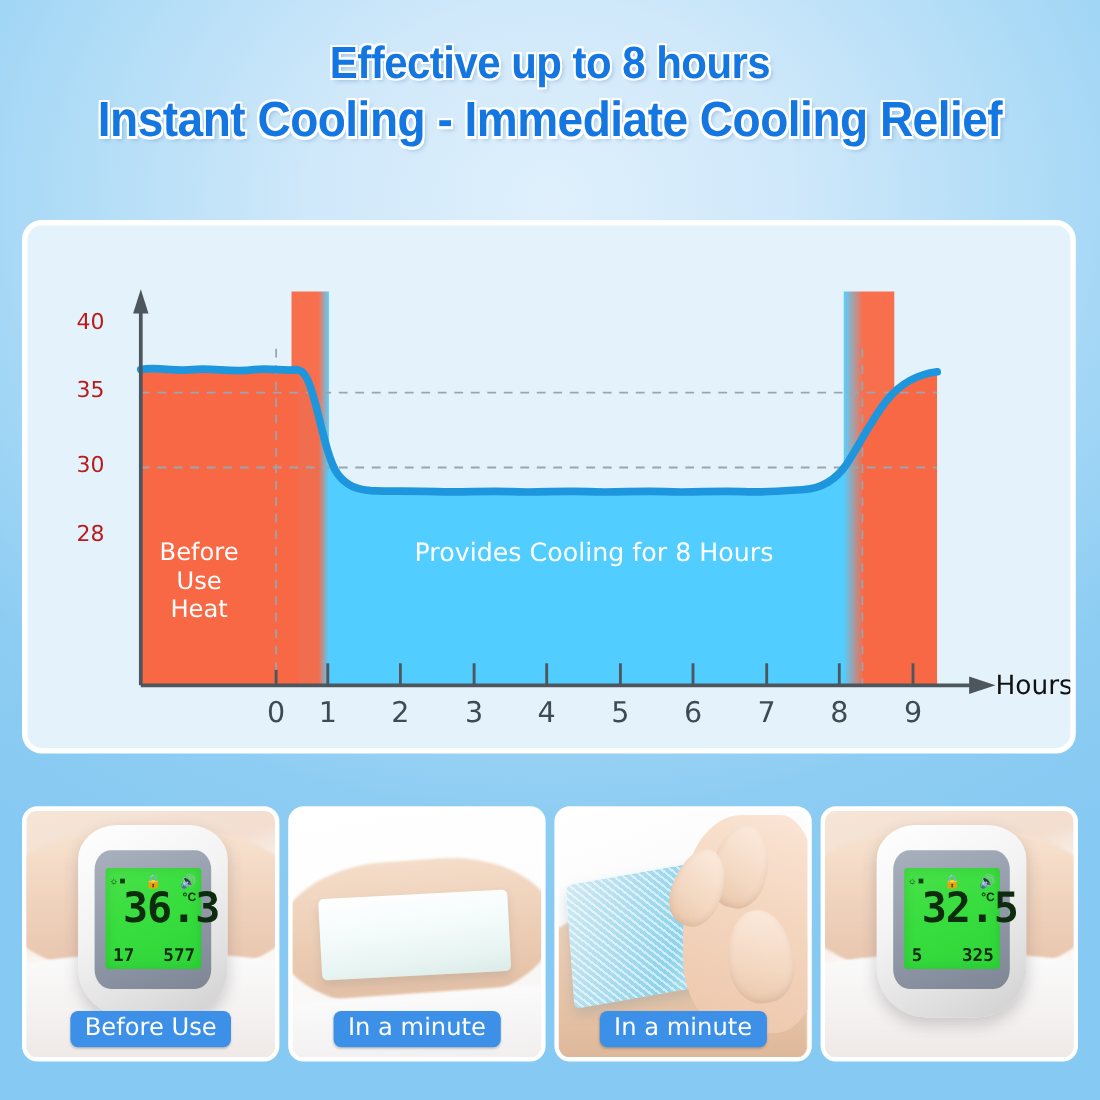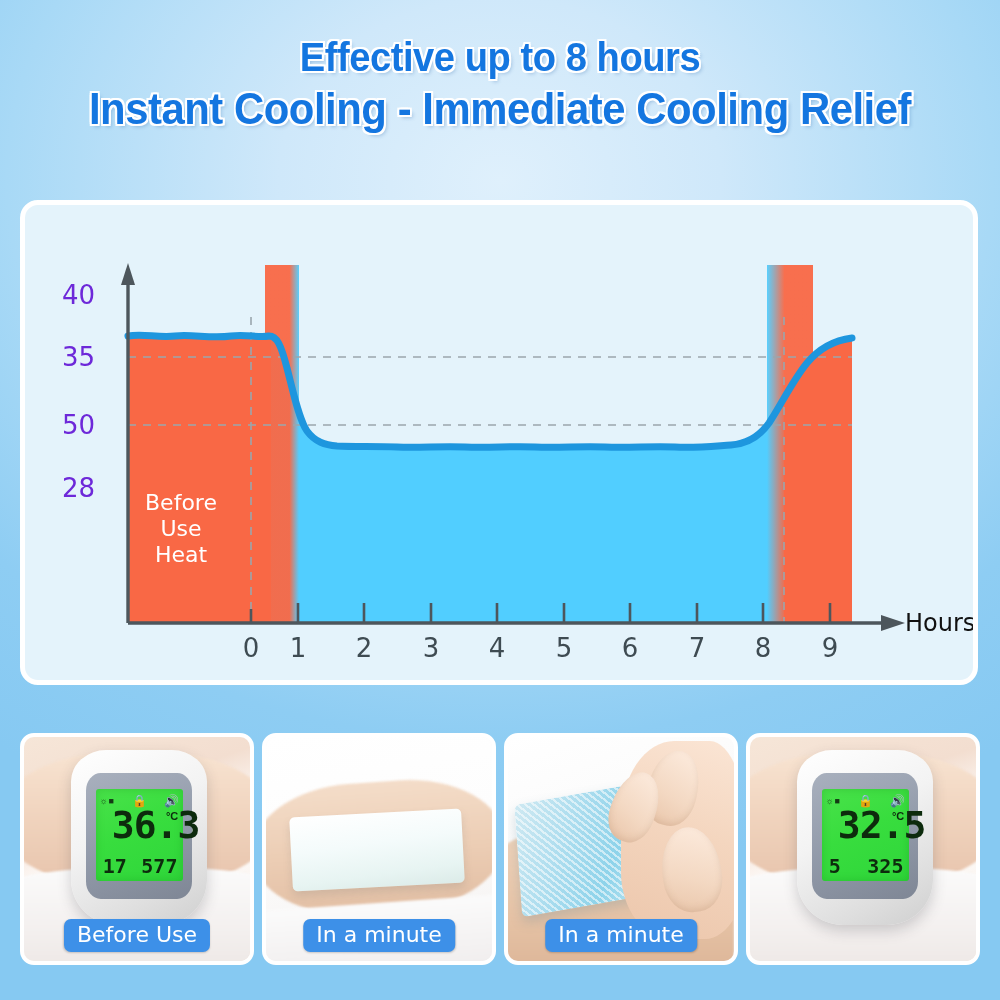--- a/index.html
+++ b/index.html
@@ -82,21 +82,21 @@
 
   .ax-label {
     position: absolute;
     font-size: 24px; color: #111;
     font-family: "DejaVu Sans", sans-serif;
   }
   .hours-label { left: 880px; top: 404px; }
 
   .ytick {
     position: absolute;
-    font-size: 26px; color: #6d28d9;
+    font-size: 20px; color: #b91c1c;
     font-family: "DejaVu Sans", sans-serif;
     text-align: right; width: 48px;
   }
   .xtick {
     position: absolute;
     font-size: 26px; color: #3e4b52;
     font-family: "DejaVu Sans", sans-serif;
     text-align: center; width: 30px;
     top: 428px;
   }
@@ -194,21 +194,21 @@
   }
   .lcd-unit {
     position: absolute; right: 5%; top: 23%;
     font-size: 11px; font-weight: bold; color: #0d2b0d;
   }
   .lcd-sub {
     position: absolute; left: 8%; right: 6%; bottom: 4%;
     display: flex; justify-content: space-between;
     font-family: "DejaVu Sans Mono", monospace;
     font-weight: bold;
-    font-size: 20px;
+    font-size: 16px;
     color: #0d2b0d;
   }
 
   
   .photo-patch { position: absolute; inset: 0; background: #fbfbfb; }
   .pp-bg {
     position: absolute; inset: 0;
     background: linear-gradient(170deg,#ffffff 0%, #fdfdfd 40%, #f4f1ef 100%);
   }
   .pp-arm {
@@ -380,27 +380,28 @@
       </g>
     </svg>
   </div>
 
 
   <div class="seg-label seg-left">
     <div>Before Use</div>
     <div>Heat</div>
   </div>
   <div class="seg-label seg-right">
+    <div>Provides Cooling for 8 Hours</div>
   </div>
 
   <div class="ax-label hours-label">Hours</div>
 
   <div class="ytick" style="left:22px; top:75px;">40</div>
   <div class="ytick" style="left:22px; top:137px;">35</div>
-  <div class="ytick" style="left:22px; top:205px;">50</div>
+  <div class="ytick" style="left:22px; top:205px;">30</div>
   <div class="ytick" style="left:22px; top:268px;">28</div>
 
   <div class="xtick" style="left:211px;">0</div>
   <div class="xtick" style="left:258px;">1</div>
   <div class="xtick" style="left:324px;">2</div>
   <div class="xtick" style="left:391px;">3</div>
   <div class="xtick" style="left:457px;">4</div>
   <div class="xtick" style="left:524px;">5</div>
   <div class="xtick" style="left:590px;">6</div>
   <div class="xtick" style="left:657px;">7</div>

